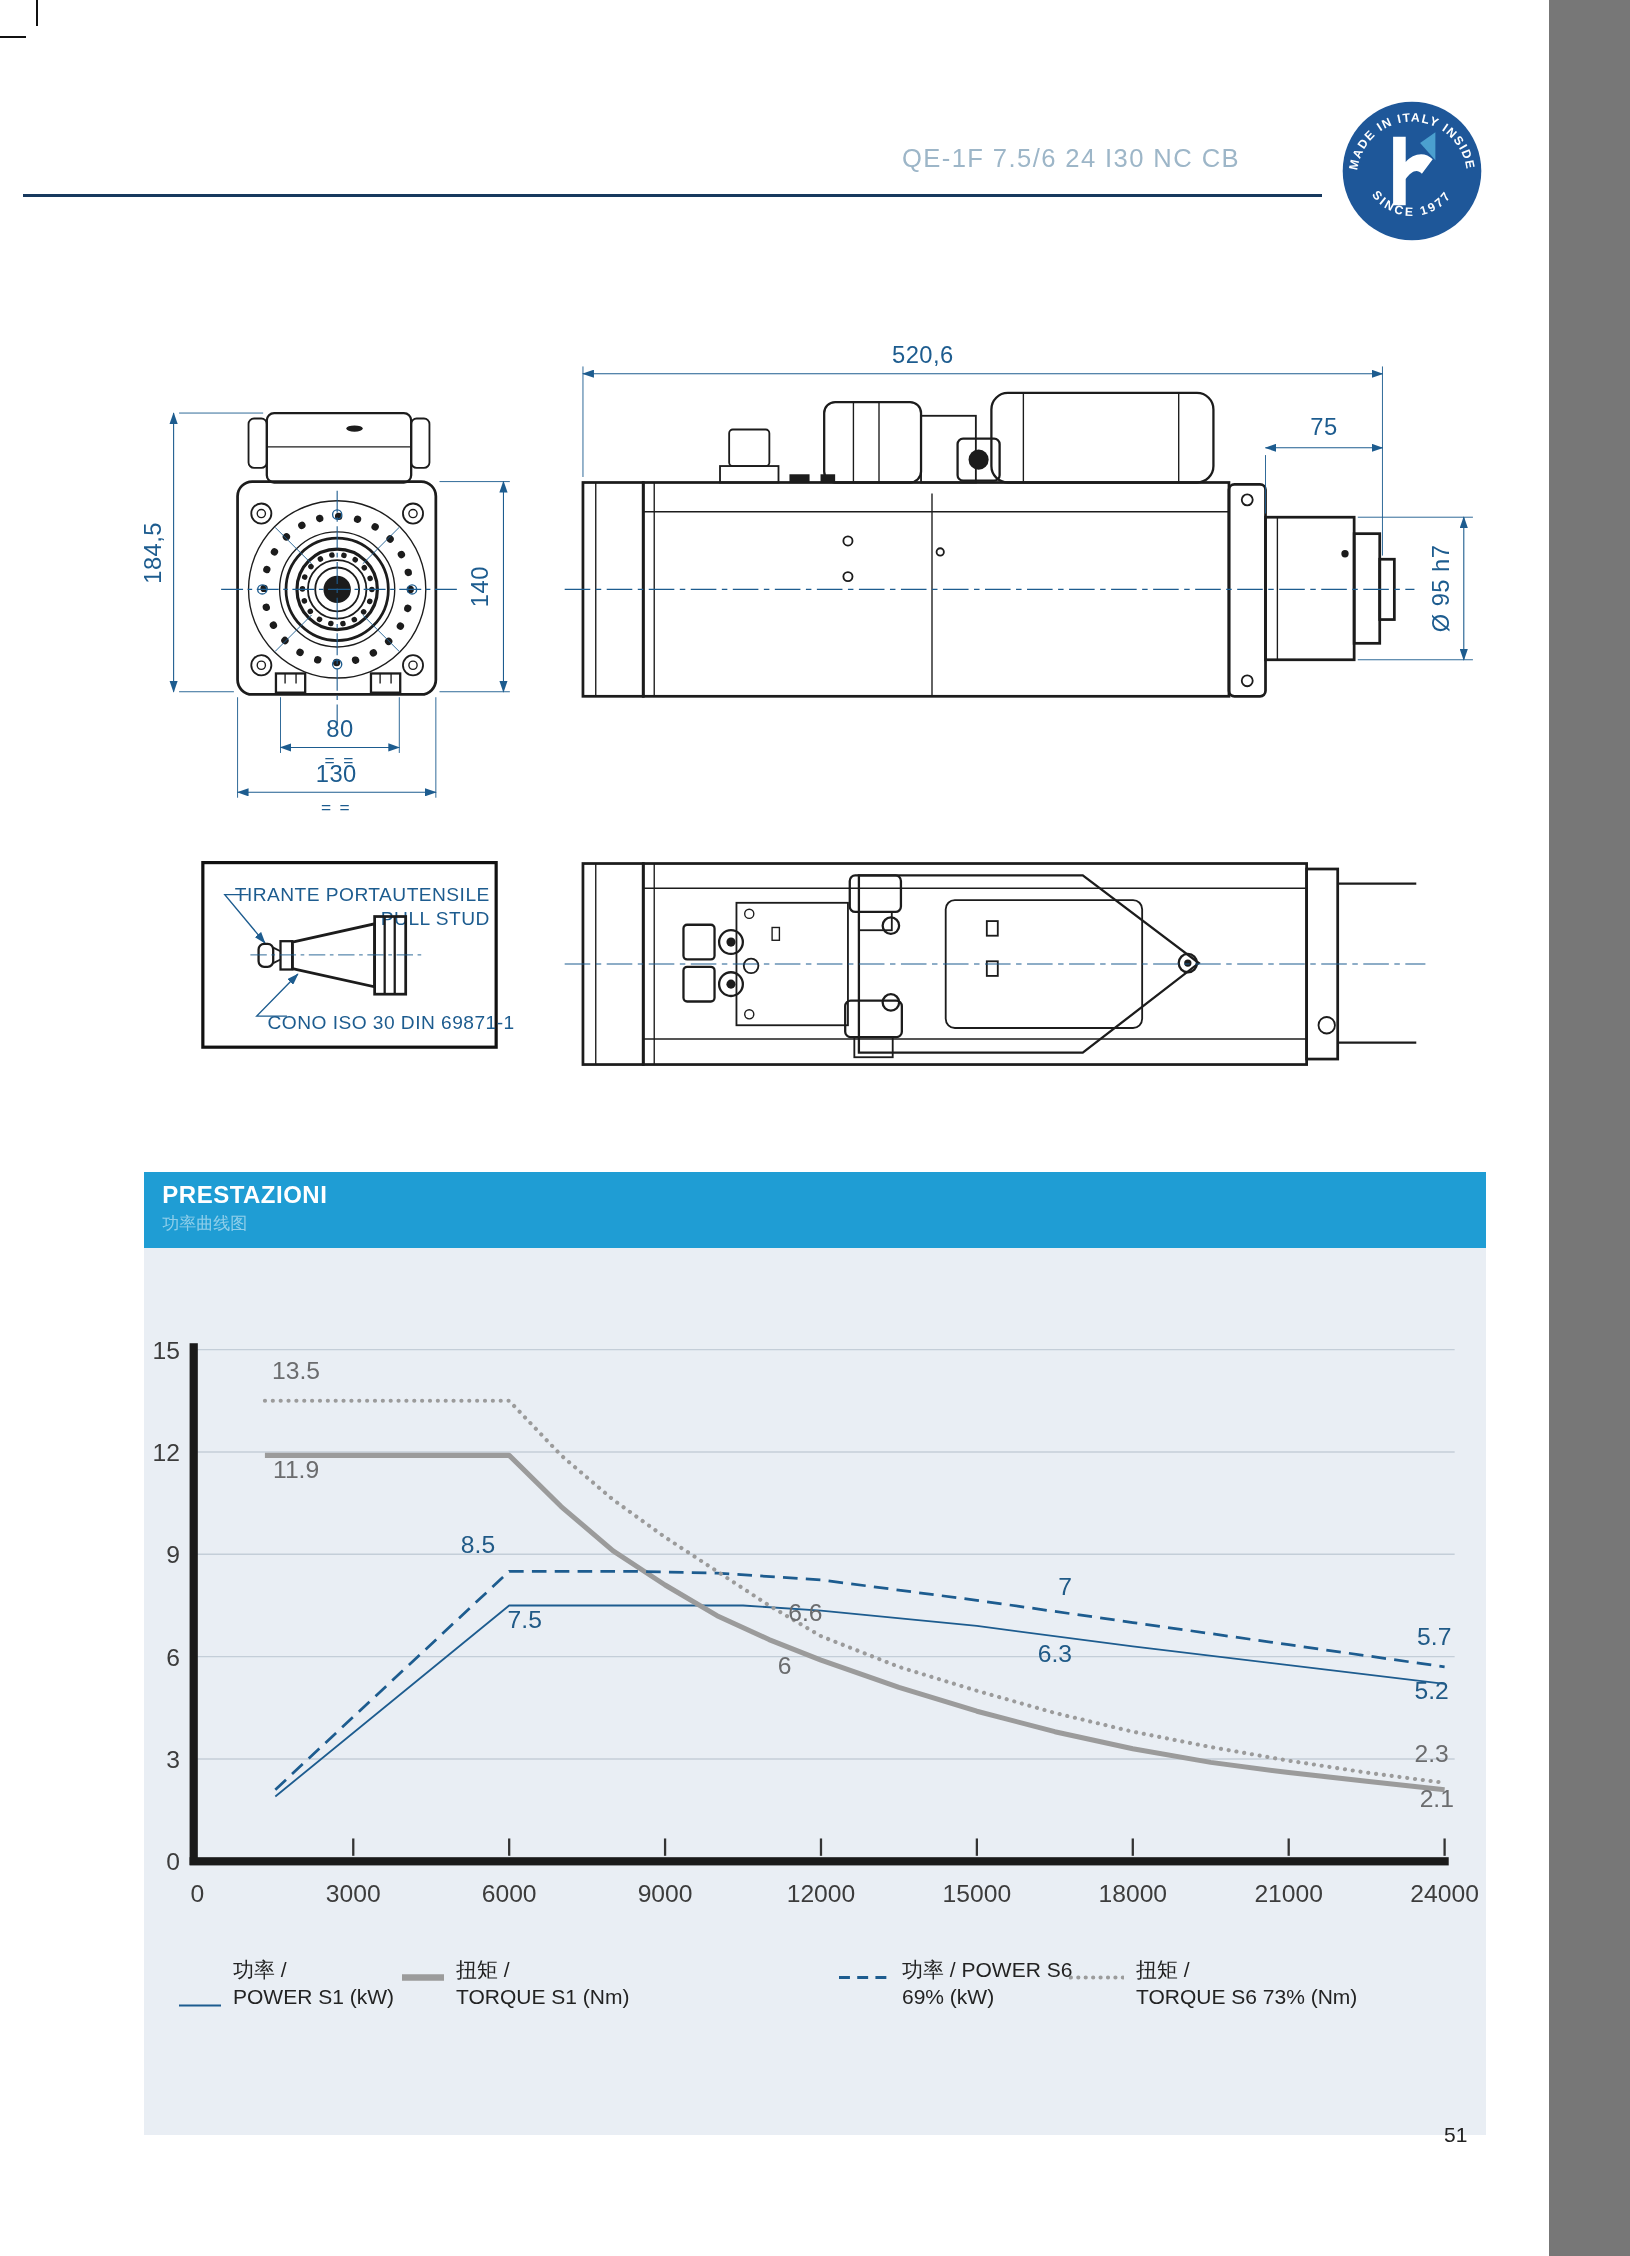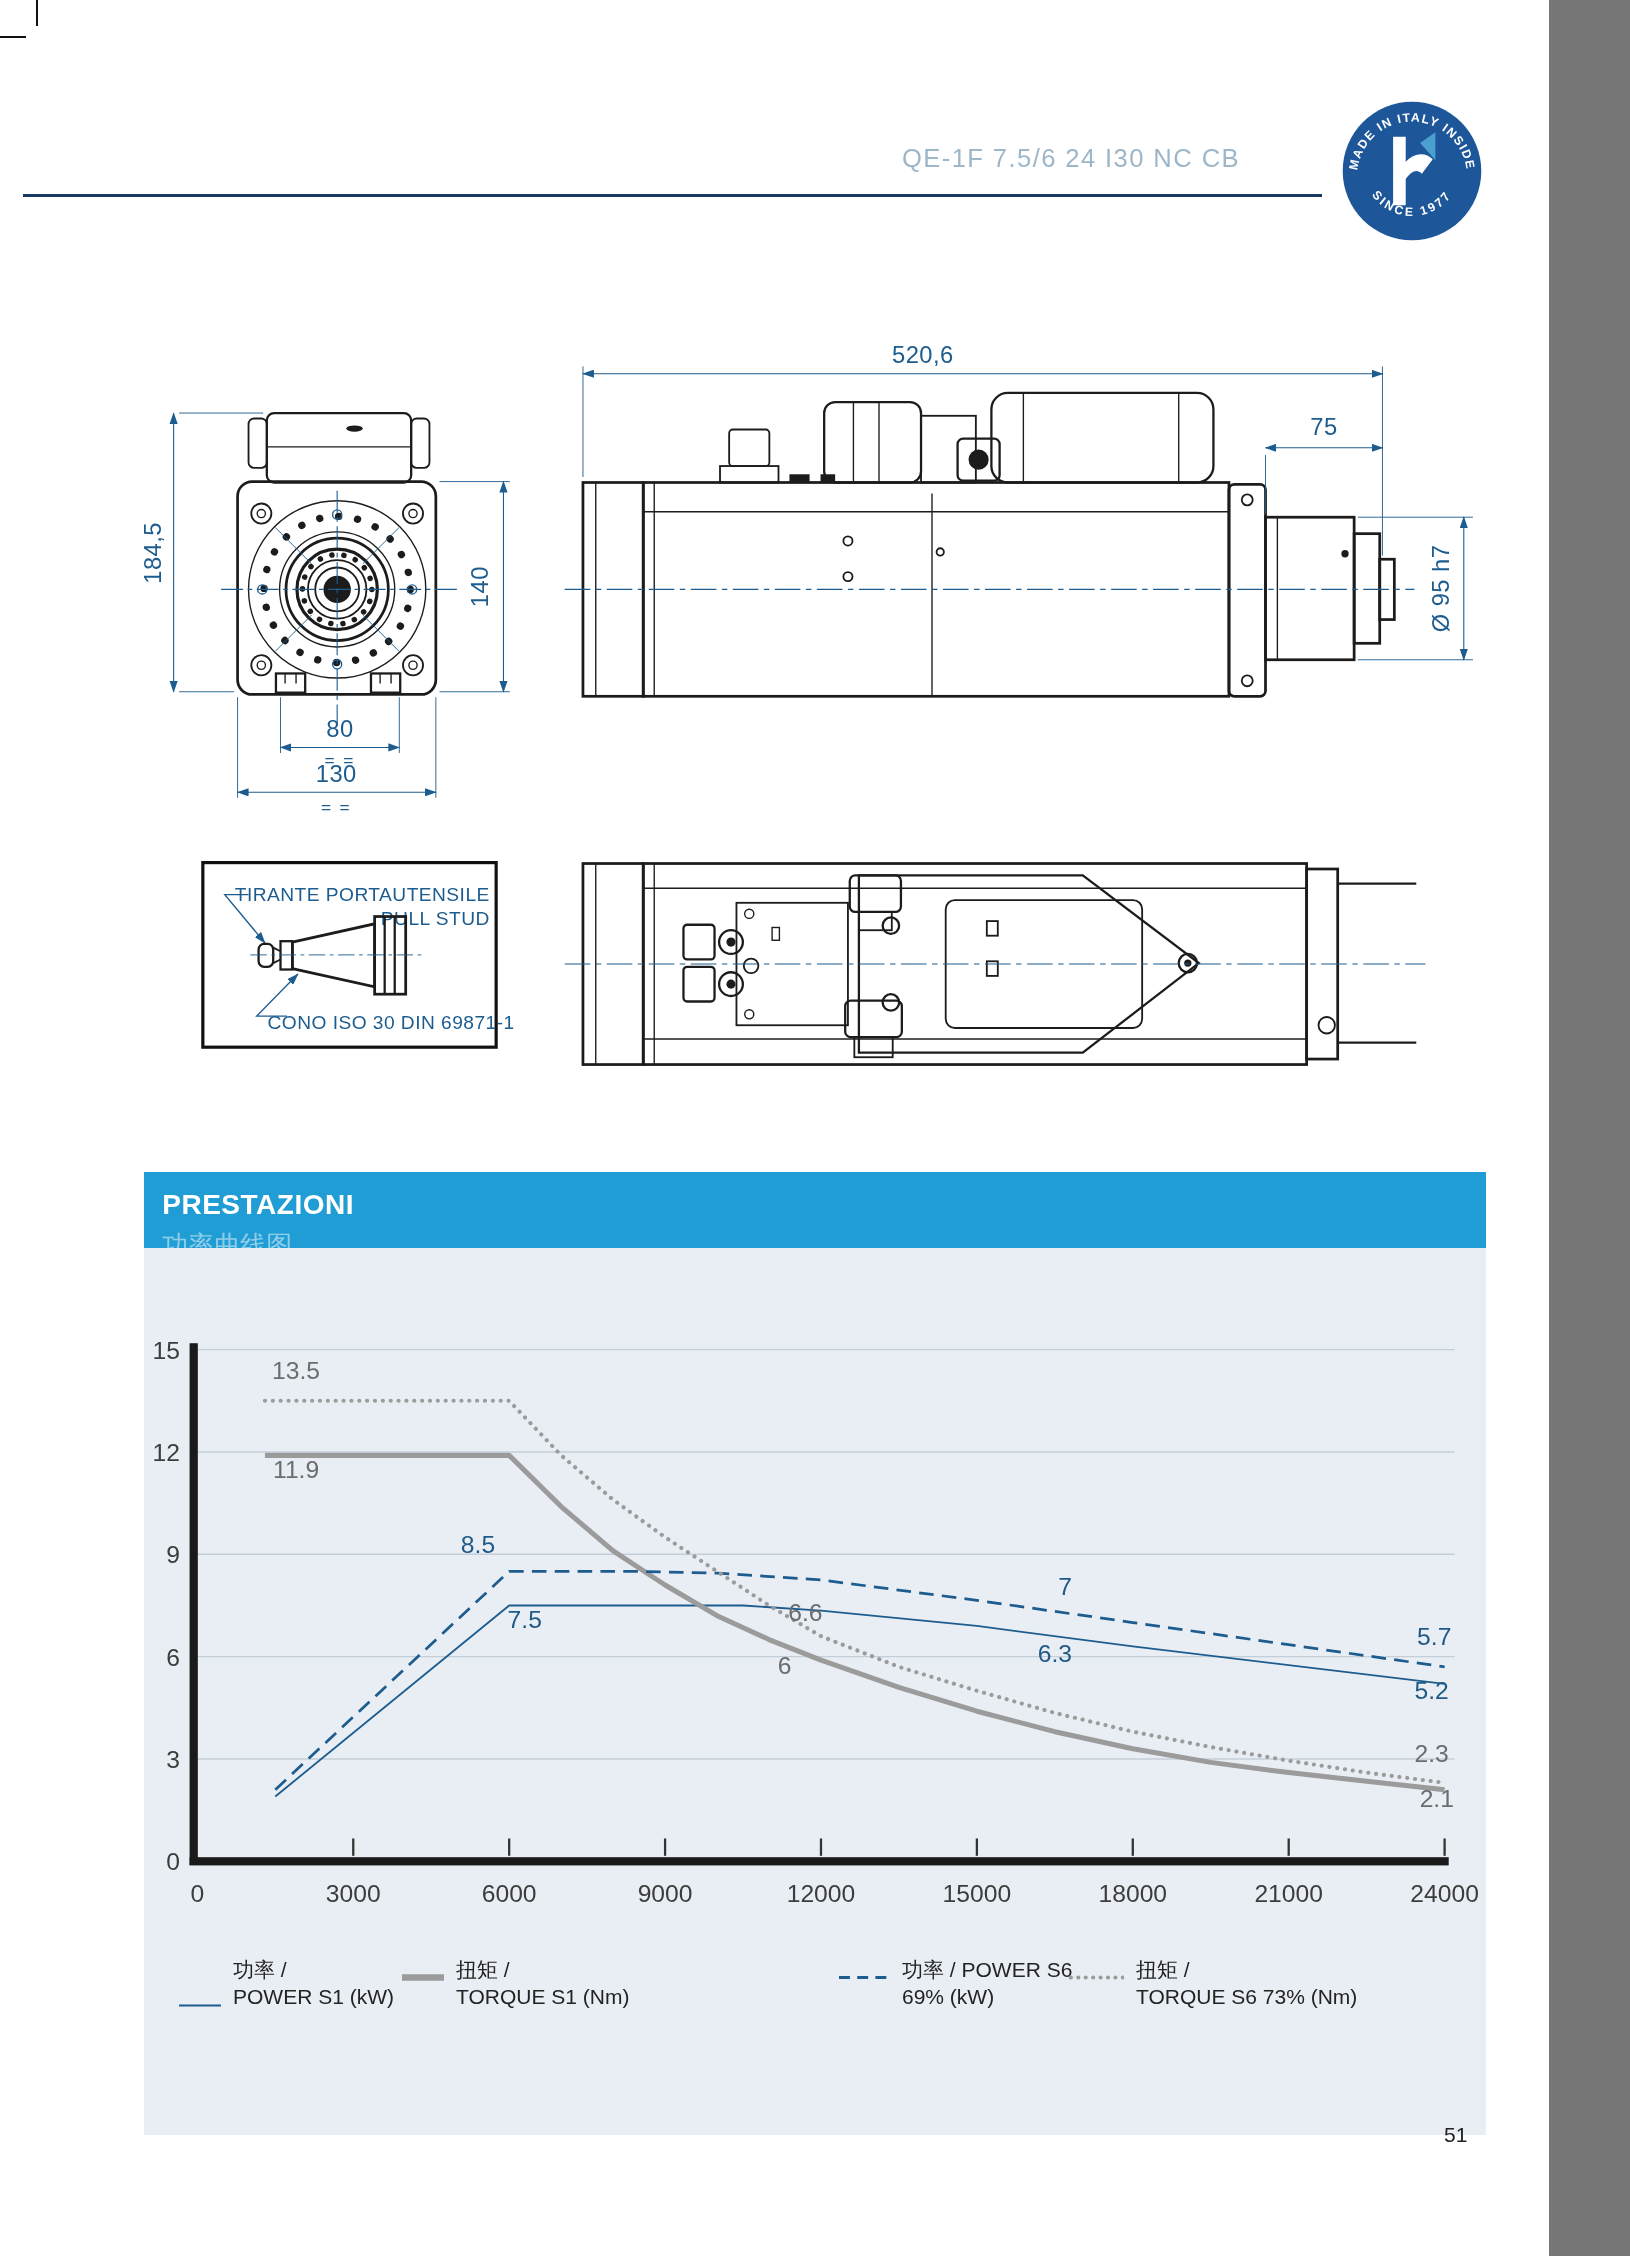--- a/index.html
+++ b/index.html
@@ -14,22 +14,22 @@
   .badge{position:absolute;left:1340px;top:99px;width:144px;height:144px;}
   
   .k{stroke:#1c1c1c;fill:none;}
   .kf{fill:#1c1c1c;stroke:none;}
   .b{stroke:#1d5c8f;fill:none;}
   .btxt{fill:#1d5c8f;font-size:26px;letter-spacing:0.5px;}
   .btxt-s{fill:#1d5c8f;font-size:19px;letter-spacing:2px;}
   .pstxt{fill:#1d5c8f;font-size:21px;letter-spacing:0.5px;}
   
   .perf-header{position:absolute;left:144px;top:1172px;width:1342px;height:76px;background:#1f9dd4;}
-  .perf-title{position:absolute;left:18.3px;top:17px;font-size:28px;font-weight:bold;color:#ffffff;letter-spacing:0.5px;}
-  .perf-sub{position:absolute;left:18.3px;top:40px;font-size:26px;color:rgba(255,255,255,0.5);margin-top:16px;}
+  .perf-title{position:absolute;left:18.3px;top:9px;font-size:24px;font-weight:bold;color:#ffffff;letter-spacing:0.5px;}
+  .perf-sub{position:absolute;left:18.3px;top:40px;font-size:17px;color:rgba(255,255,255,0.5);}
   .panel{position:absolute;left:144px;top:1248px;width:1342px;height:887px;background:#e9eef4;}
   .axis-label{font-size:27px;fill:#3c3c3c;}
   .annot-gray{fill:#6b6c6e;}
   .annot-blue{fill:#205a87;}
   
   .legend-item{position:absolute;display:flex;gap:12px;}
   .legend-text{font-size:21px;color:#232323;line-height:1.28;}
   .swatch{margin-top:14.6px;flex:none;}
   .pageno{position:absolute;left:1444px;top:2123px;width:48px;
           font-size:21px;color:#222;}

